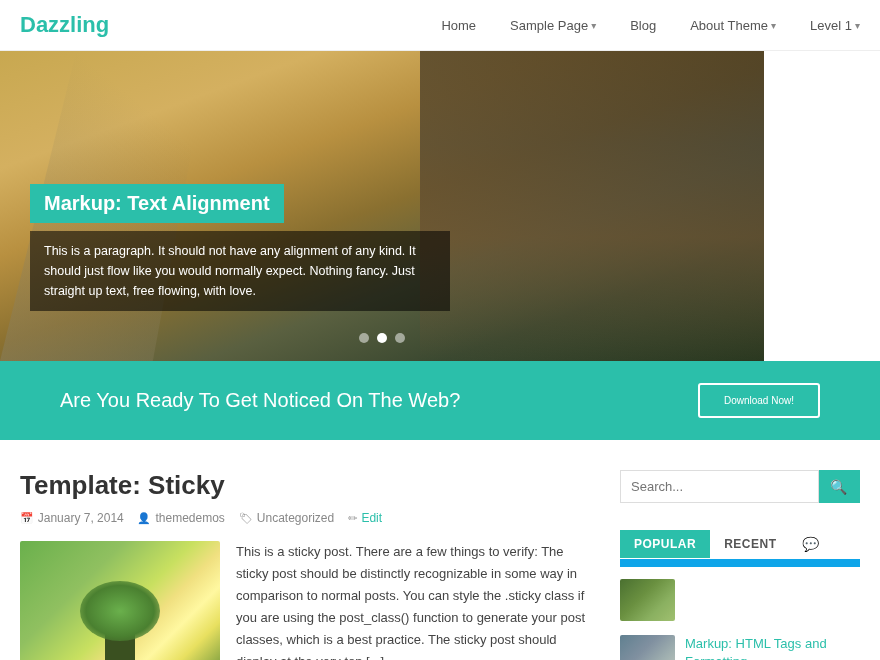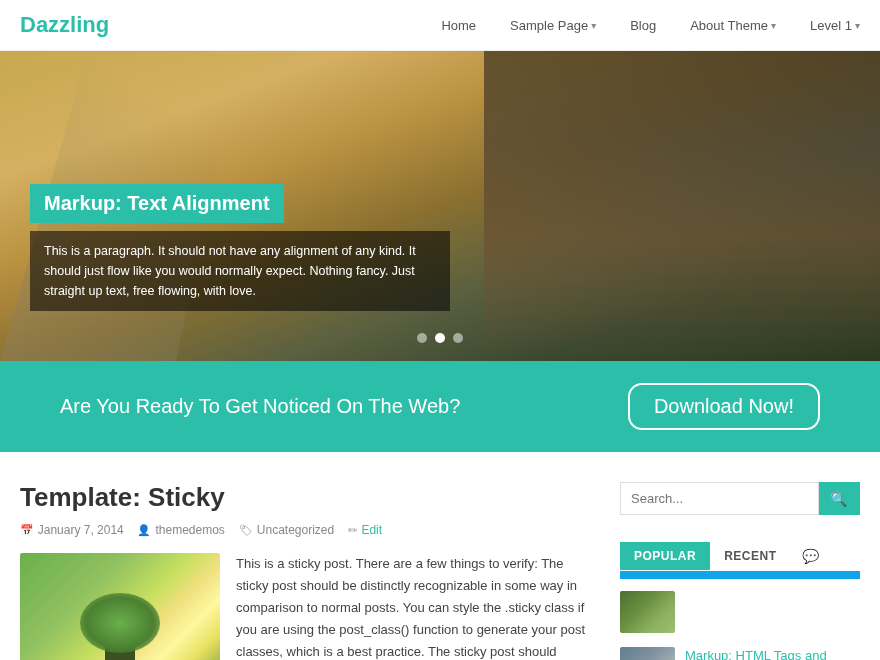--- a/index.html
+++ b/index.html
@@ -35,21 +35,21 @@
       gap: 3px;
     }
     .nav .dropdown-arrow {
       font-size: 10px;
       color: #888;
     }
 
     
     .hero {
       position: relative;
-      width: 880px;
+      width: 764px;
       height: 310px;
       overflow: hidden;
       background: linear-gradient(to bottom, #b8a060 0%, #c8b070 40%, #d4a040 60%, #8a7040 100%);
     }
     .hero-bg {
       width: 100%;
       height: 100%;
       background: 
         linear-gradient(160deg, #c8a850 0%, #d4b060 20%, #b89040 35%, #8a7030 50%, #5a6040 65%, #3a4830 80%, #2a3820 100%);
       position: absolute;
@@ -127,23 +127,23 @@
     .cta-text {
       color: #fff;
       font-size: 20px;
       font-weight: normal;
     }
     .cta-button {
       background: transparent;
       border: 2px solid #fff;
       color: #fff;
       padding: 10px 24px;
-      font-size: 20px;
+      font-size: 10px;
       cursor: pointer;
-      border-radius: 14px;
+      border-radius: 3px;
     }
 
     
     .main-content {
       display: flex;
       gap: 30px;
       padding: 30px 20px;
     }
     .main-left {
       flex: 1;

